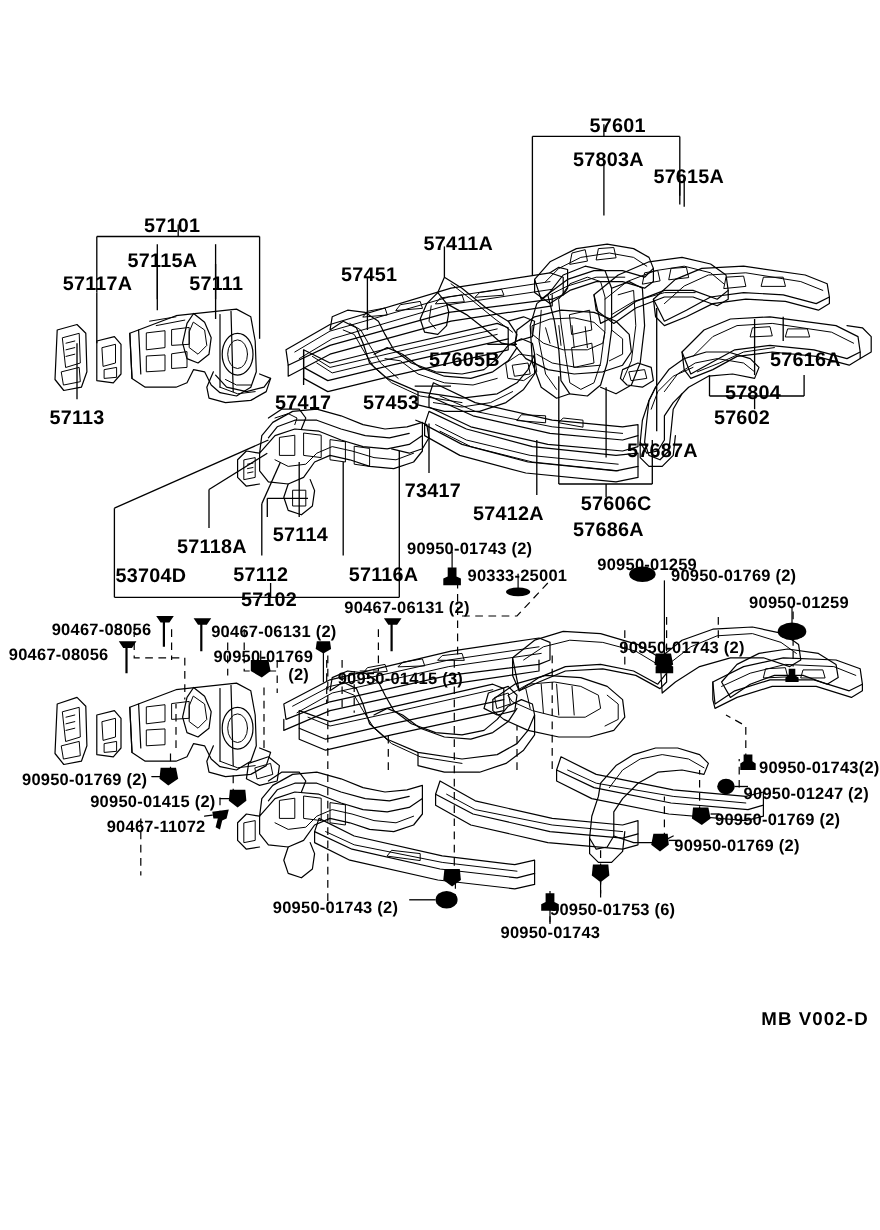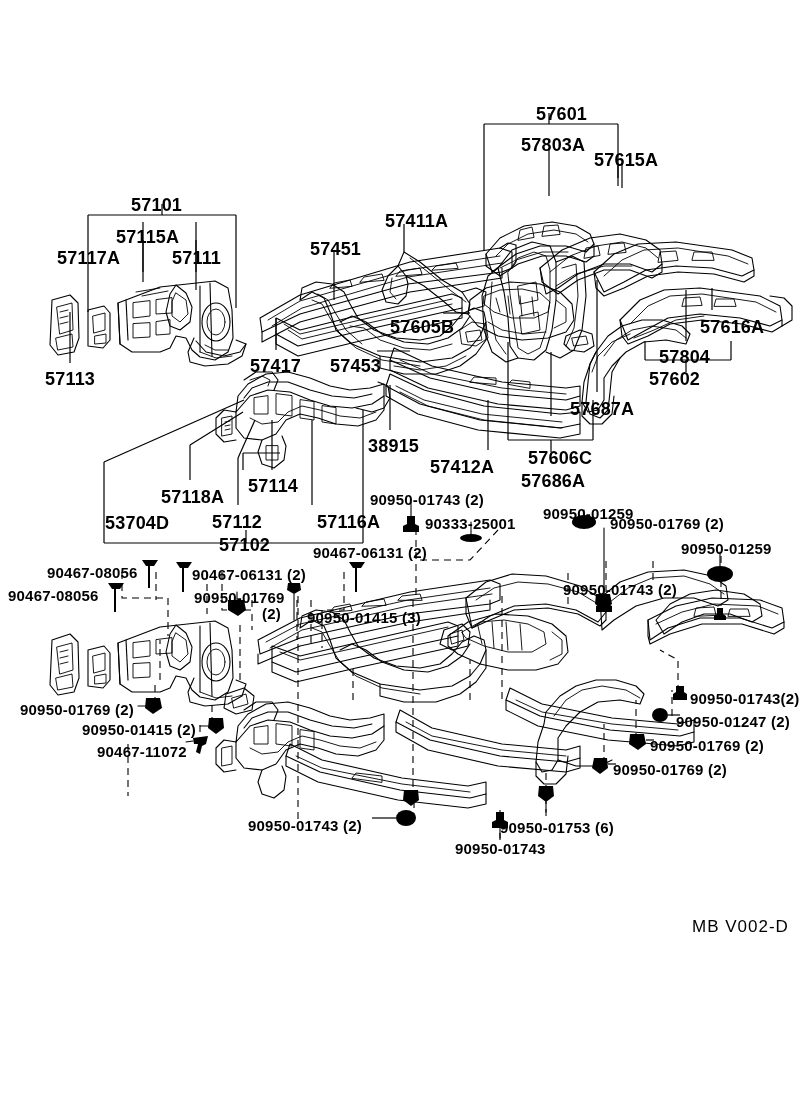--- a/index.html
+++ b/index.html
@@ -23,21 +23,21 @@
     color:#000;
     white-space:nowrap;
     letter-spacing:0.2px;
     line-height:1;
   }
   .s18{font-size:18px;}
   .s15{font-size:15px;}
   .footer{
     position:absolute;
     font-family:"Liberation Sans", sans-serif;
-    font-weight:normal;
+    font-weight:bold;
     font-size:17px;
     color:#000;
     letter-spacing:1px;
   }
 </style>
 </head>
 <body>
 
 <div id="sheet">
 
@@ -590,21 +590,21 @@
       <div class="lbl s18" style="left: 390px; top: 318px;">57605B</div>
       <div class="lbl s18" style="left: 524px; top: 105px; margin-left: 12px;">57601</div>
       <div class="lbl s18" style="left: 521px; top: 136px;">57803A</div>
       <div class="lbl s18" style="left: 594px; top: 151px;">57615A</div>
       <div class="lbl s18" style="left: 700px; top: 318px;">57616A</div>
       <div class="lbl s18" style="left: 659px; top: 348px;">57804</div>
       <div class="lbl s18" style="left: 649px; top: 370px;">57602</div>
       <div class="lbl s18" style="left: 570px; top: 400px;">57687A</div>
       <div class="lbl s18" style="left: 521px; top: 424px; margin-top: 48px;">57686A</div>
       <div class="lbl s18" style="left: 528px; top: 449px;">57606C</div>
-      <div class="lbl s18" style="left: 368px; top: 437px;">38915</div>
+      <div class="lbl s18" style="left: 368px; top: 437px;">73417</div>
       <div class="lbl s18" style="left: 430px; top: 458px;">57412A</div>
       <div class="lbl s18" style="left: 161px; top: 488px;">57118A</div>
       <div class="lbl s18" style="left: 248px; top: 477px;">57114</div>
       <div class="lbl s18" style="left: 105px; top: 514px;">53704D</div>
       <div class="lbl s18" style="left: 212px; top: 513px;">57112</div>
       <div class="lbl s18" style="left: 281px; top: 513px; margin-left: 36px;">57116A</div>
       <div class="lbl s18" style="left: 219px; top: 536px;">57102</div>
       <div class="lbl s15" style="left: 370px; top: 492px;">90950-01743 (2)</div>
       <div class="lbl s15" style="left: 425px; top: 516px;">90333-25001</div>
       <div class="lbl s15" style="left: 313px; top: 545px;">90467-06131 (2)</div>

